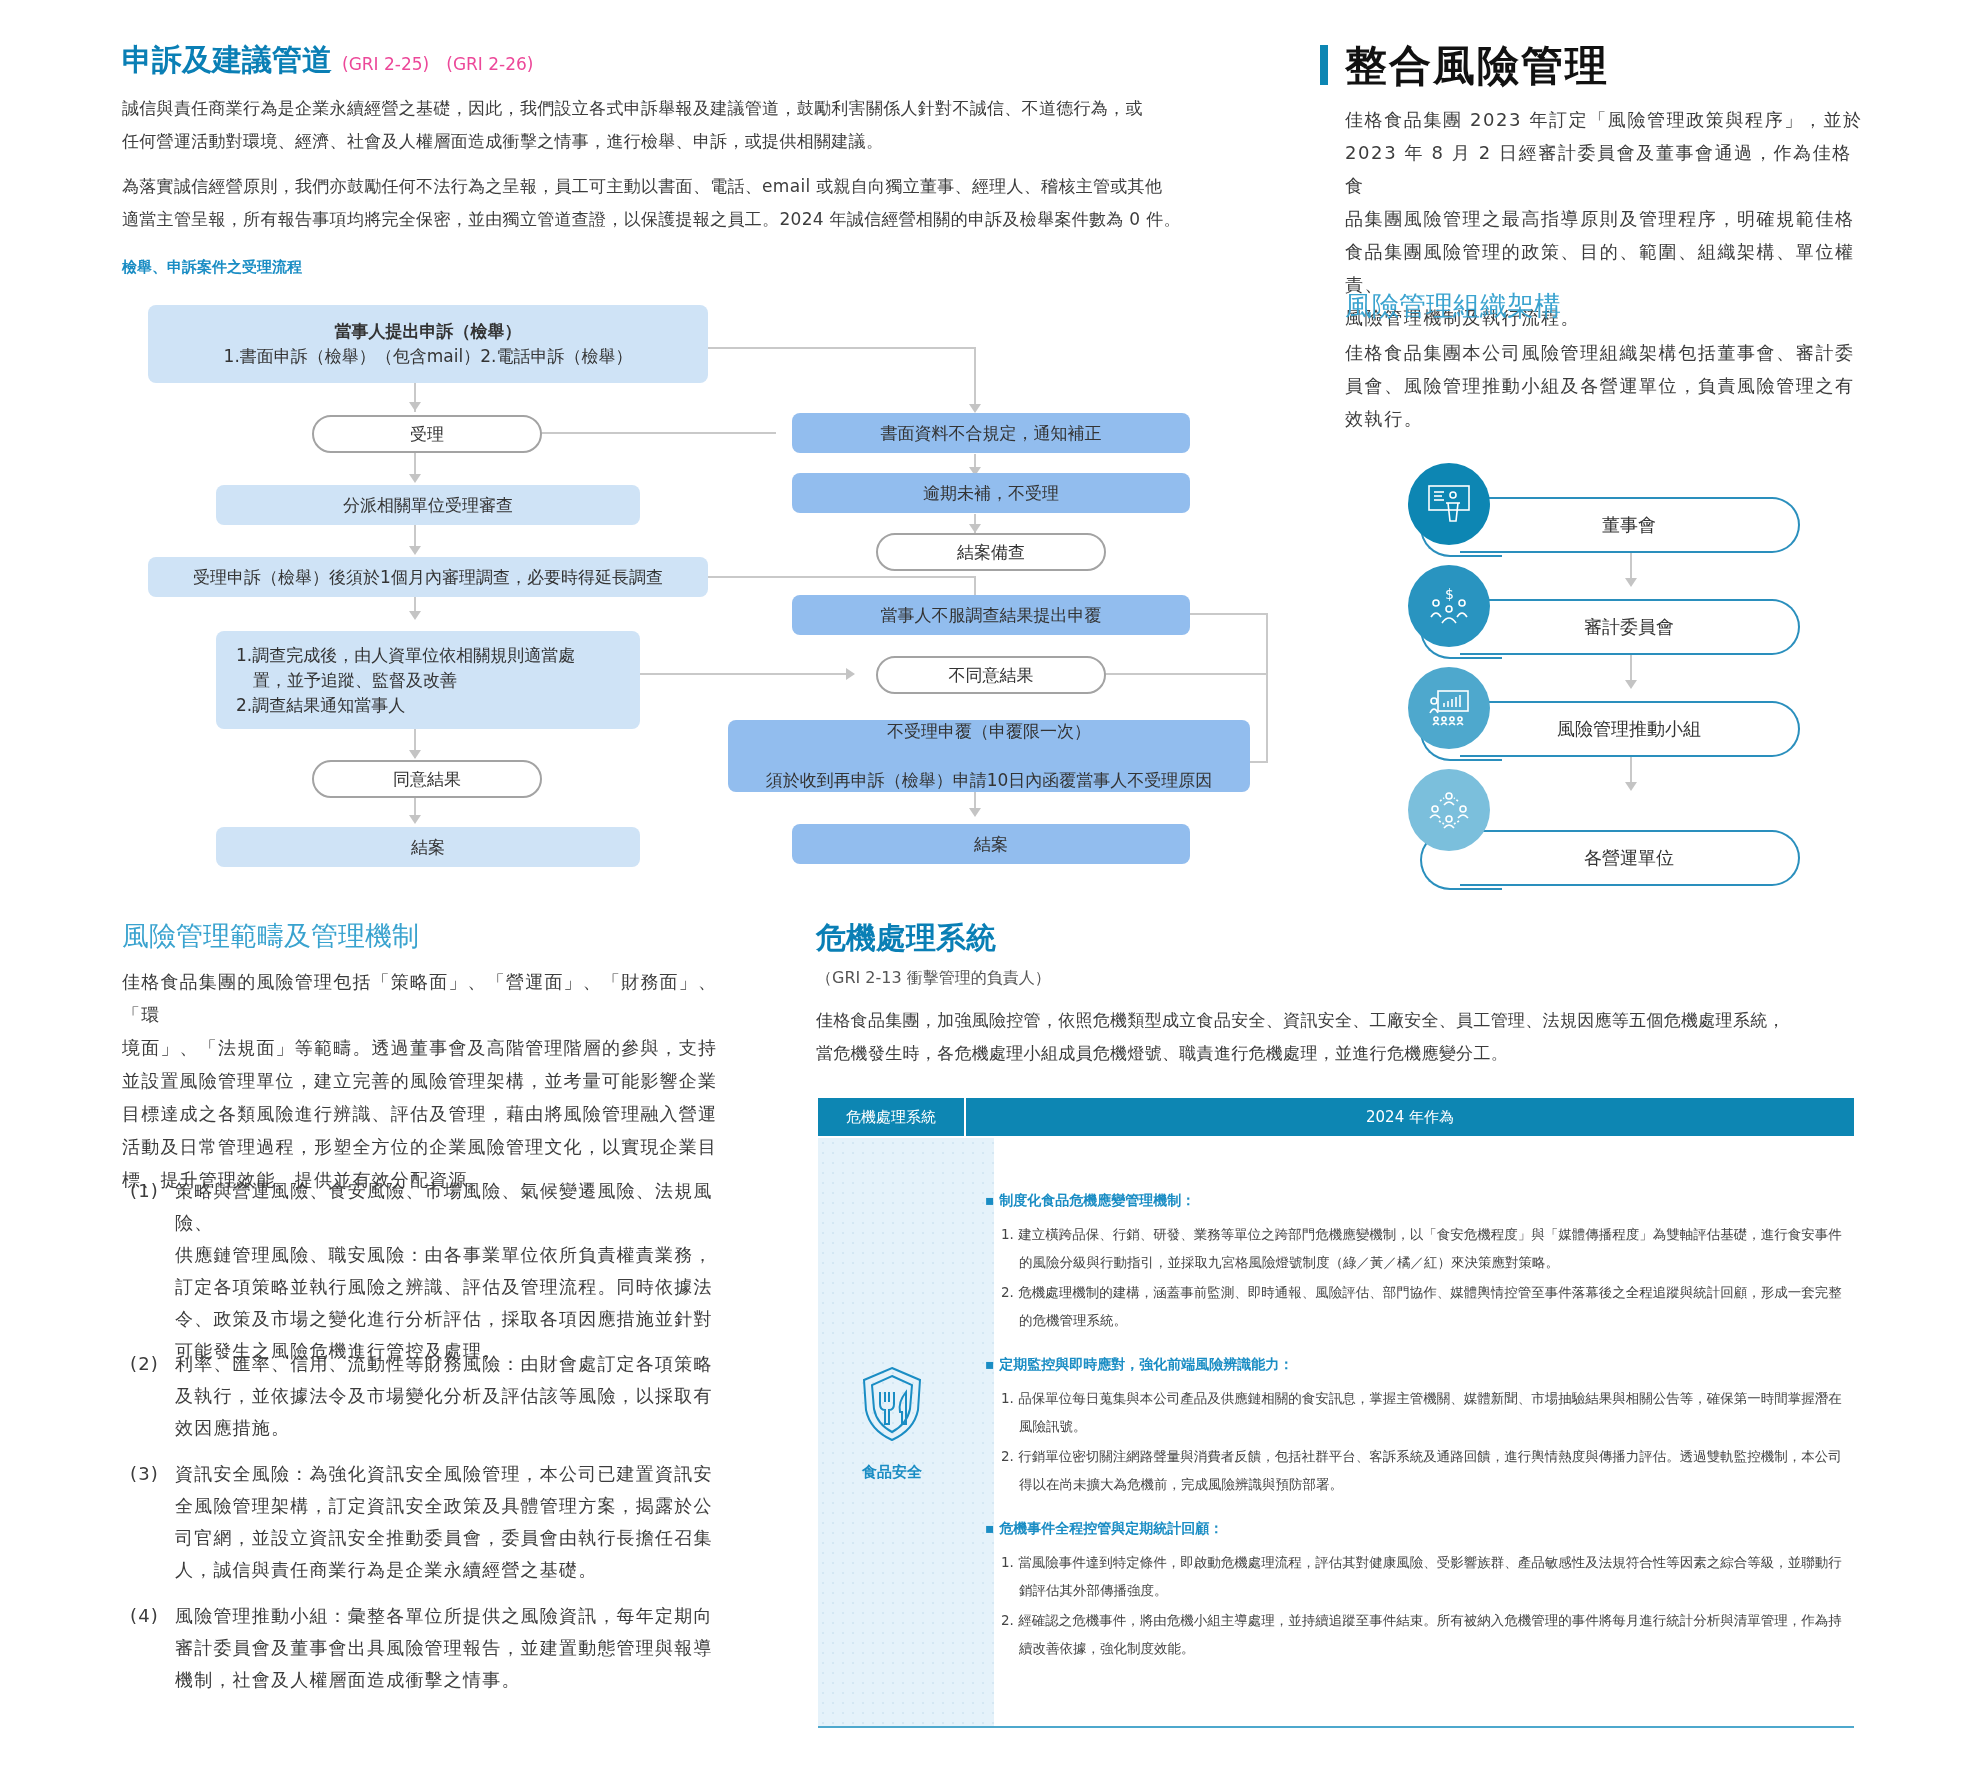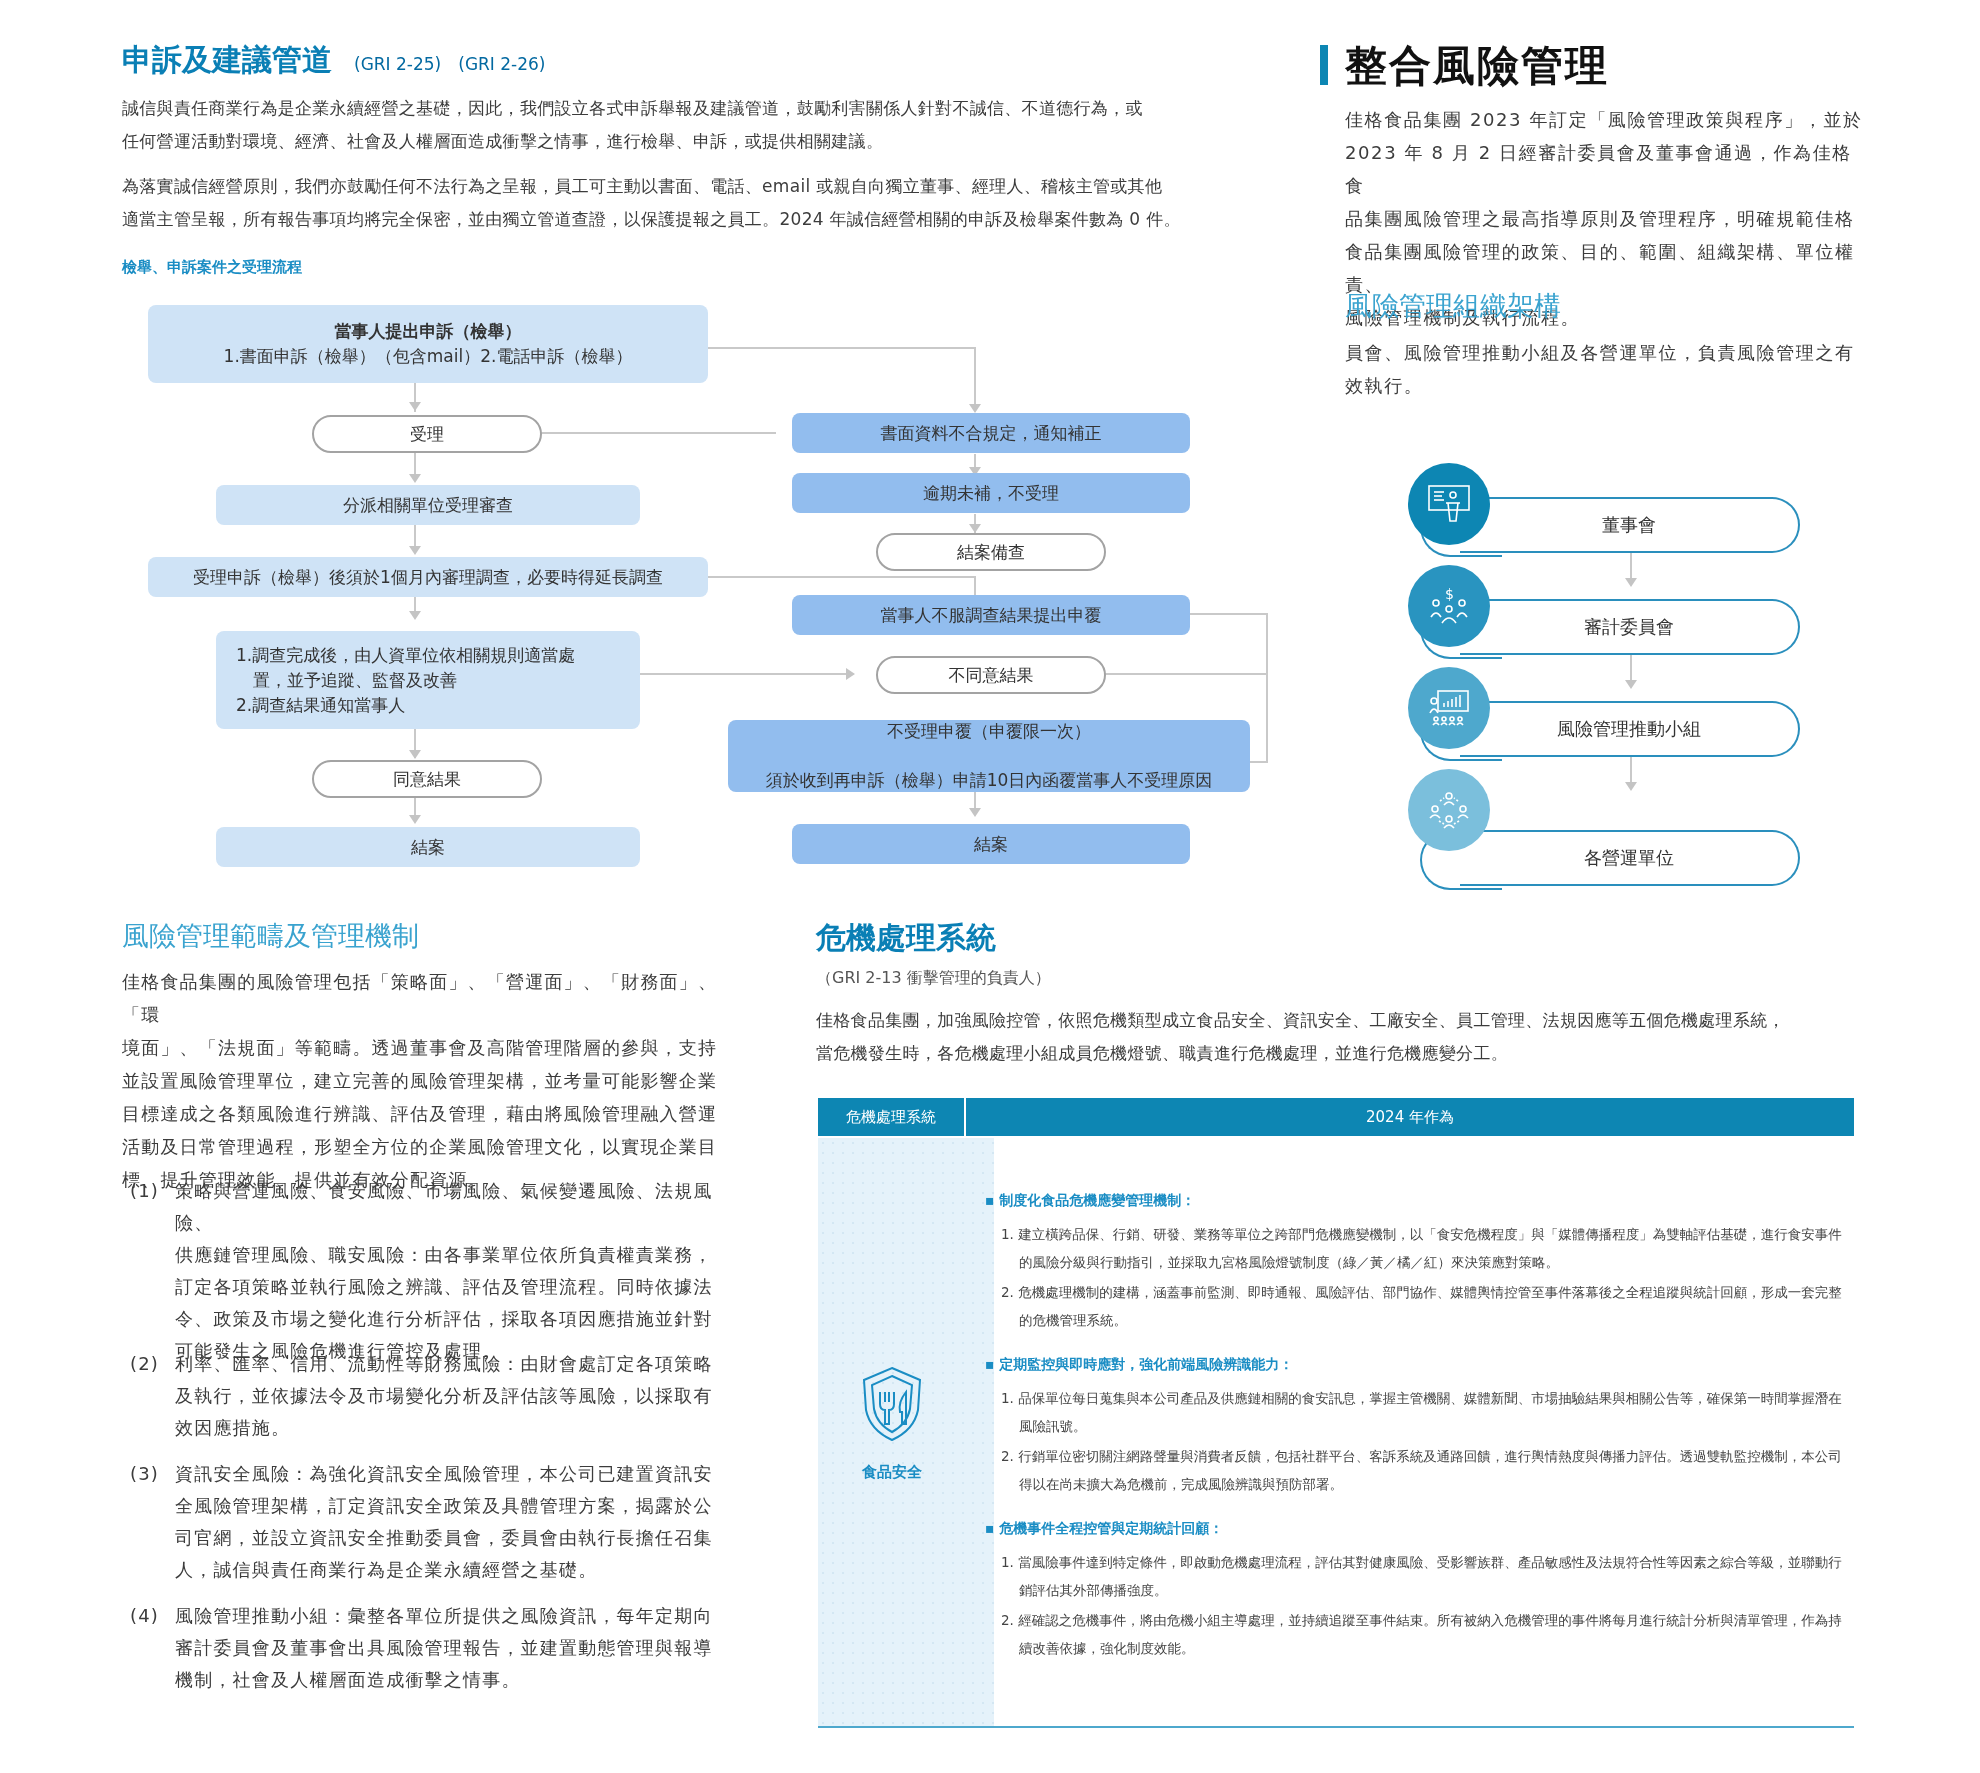--- a/index.html
+++ b/index.html
@@ -3,21 +3,21 @@
 <meta charset="utf-8">
 <style>
   * { box-sizing: border-box; margin: 0; padding: 0; }
   html, body { width: 1980px; height: 1773px; background: #ffffff; overflow: hidden; }
   body { position: relative; font-family: "DejaVu Sans", "Liberation Sans", sans-serif; color: #3a3a3a; }
   .abs { position: absolute; }
 
   
   .h-blue { color: #0a7fb5; font-weight: bold; }
   .h-light { color: #3aa3cf; }
-  .gri { color: #0369a1; font-size: 17px; font-weight: normal; margin-left: 22px; }
+  .gri { color: #ec4899; font-size: 17px; font-weight: normal; margin-left: 10px; }
 
   .para { font-size: 17px; line-height: 33px; color: #3c3c3c; letter-spacing: 0.3px; }
   .para-r { font-size: 18px; line-height: 33px; color: #3c3c3c; letter-spacing: 1.6px; }
 
   
   .fc-box { position: absolute; display: flex; align-items: center; justify-content: center; text-align: center;
             font-size: 17px; color: #333; border-radius: 8px; line-height: 25px; margin-left: 16px; }
   .fc-light { background: #cfe3f6; }
   .fc-mid { background: #92bdee; }
   .fc-pill { background: #fff; border: 2px solid #a3a3a3; border-radius: 22px; }
@@ -144,20 +144,21 @@
 <div class="abs" style="left:1345px; top:38px; font-size:42px; font-weight:bold; color:#111; letter-spacing:2px;">整合風險管理</div>
 <div class="abs para-r" style="left:1345px; top:103px; width:520px;">
   <div>佳格食品集團 2023 年訂定「風險管理政策與程序」，並於</div>
   <div>2023 年 8 月 2 日經審計委員會及董事會通過，作為佳格食</div>
   <div>品集團風險管理之最高指導原則及管理程序，明確規範佳格</div>
   <div>食品集團風險管理的政策、目的、範圍、組織架構、單位權責、</div>
   <div>風險管理機制及執行流程。</div>
 </div>
 <div class="abs h-light" style="left:1345px; top:288px; font-size:27px;">風險管理組織架構</div>
 <div class="abs para-r" style="left:1345px; top:336px; width:520px;">
+  <div>佳格食品集團本公司風險管理組織架構包括董事會、審計委</div>
   <div>員會、風險管理推動小組及各營運單位，負責風險管理之有</div>
   <div>效執行。</div>
 </div>
 
 <div>
   <div class="fc-line" style="left:1630px; top:553px; width:2px; height:26px;"></div>
   <div class="arr-d" style="left:1625px; top:578px;"></div>
   <div class="fc-line" style="left:1630px; top:655px; width:2px; height:26px;"></div>
   <div class="arr-d" style="left:1625px; top:680px;"></div>
   <div class="fc-line" style="left:1630px; top:757px; width:2px; height:26px;"></div>

